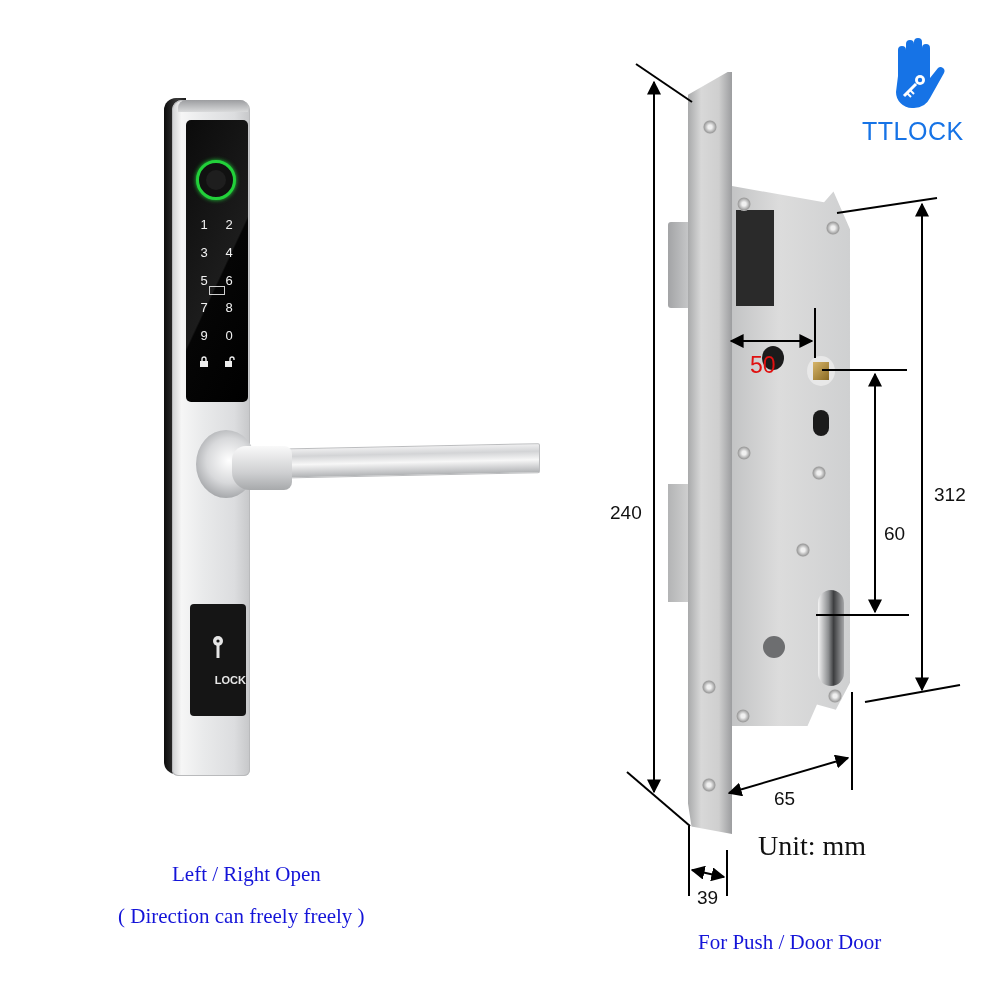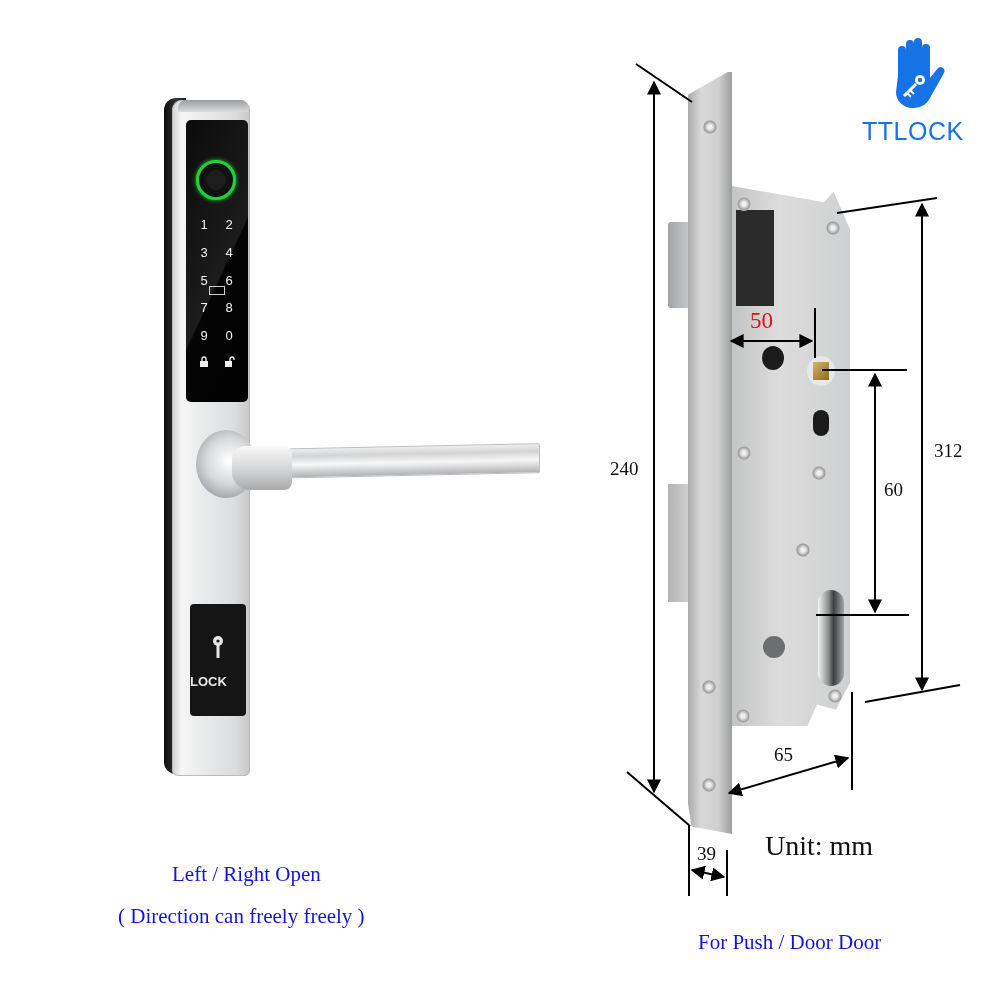--- a/index.html
+++ b/index.html
@@ -13,36 +13,36 @@
   .fp-ring{position:absolute;left:196px;top:160px;width:40px;height:40px;border-radius:50%;border:3px solid #22d13a;box-sizing:border-box;background:#111;box-shadow:0 0 4px #22d13a;}
   .fp-inner{position:absolute;left:7px;top:7px;width:20px;height:20px;border-radius:50%;background:#1e1e1e;}
   .key{position:absolute;color:#f2f2f2;font-family:"Liberation Sans",sans-serif;font-size:13px;width:14px;text-align:center;}
   .card-icon{position:absolute;left:209px;top:286px;width:14px;height:7px;border:1px solid #cfcfcf;font-size:3px;color:#ccc;}
   .lock-ico{position:absolute;color:#eee;font-size:10px;}
   .handle-rose{position:absolute;left:196px;top:430px;width:60px;height:68px;border-radius:50%;background:radial-gradient(circle at 55% 45%,#ffffff 0%,#d8d9db 45%,#9fa1a4 80%,#7e8083 100%);}
   .handle-neck{position:absolute;left:232px;top:446px;width:60px;height:44px;border-radius:14px 8px 8px 18px;background:linear-gradient(180deg,#f9f9f9,#cfd0d2 60%,#a7a9ab);}
   .handle-bar{position:absolute;left:270px;top:446px;width:268px;height:28px;background:linear-gradient(180deg,#eeeeef 0%,#d3d4d6 25%,#f7f7f7 55%,#c8c9cb 85%,#b0b2b4 100%);border:1px solid #bcbdbf;border-radius:2px;transform:skewY(-1.2deg);}
   .card-area{position:absolute;left:190px;top:604px;width:56px;height:112px;background:#151515;border-radius:4px;}
   .keyhole-icon{position:absolute;left:22px;top:30px;width:12px;height:26px;}
-  .card-lock-label{position:absolute;left:0;top:70px;width:56px;text-align:left;color:#e8e8e8;font-family:"Liberation Sans",sans-serif;font-size:13px;font-weight:bold;}
+  .card-lock-label{position:absolute;left:0;top:70px;width:56px;text-align:right;color:#e8e8e8;font-family:"Liberation Sans",sans-serif;font-size:11px;font-weight:bold;}
   
   .caption{position:absolute;color:#1414d8;font-family:"Liberation Serif",serif;font-size:21px;white-space:nowrap;}
   
   .faceplate{position:absolute;left:688px;top:72px;width:44px;height:762px;background:linear-gradient(90deg,#a9aaab 0%,#d8d8d8 30%,#cfcfcf 70%,#9c9d9f 100%);clip-path:polygon(0 3%,90% 0,100% 0,100% 100%,8% 99%,0 96%);}
   .casing{position:absolute;left:732px;top:186px;width:118px;height:540px;background:linear-gradient(90deg,#c3c4c5 0%,#dcdcdc 40%,#cfd0d1 100%);clip-path:polygon(0 0,78% 3%,86% 1%,100% 8%,100% 92%,88% 97%,72% 96%,64% 100%,0 100%);}
   .latch{position:absolute;left:668px;top:222px;width:52px;height:86px;background:linear-gradient(90deg,#a3a4a6,#cfd0d1 50%,#b8b9bb);border-radius:3px;}
   .deadbolt{position:absolute;left:668px;top:484px;width:52px;height:118px;background:linear-gradient(90deg,#b3b4b5,#d6d6d6 50%,#c0c1c2);}
   .window{position:absolute;left:736px;top:210px;width:38px;height:96px;background:#2a2a2a;}
   .spindle{position:absolute;left:807px;top:356px;width:28px;height:30px;border-radius:50%;background:#e8e8e8;}
   .spindle-sq{position:absolute;left:813px;top:362px;width:16px;height:18px;background:linear-gradient(135deg,#d7b56a,#8a6a22);}
   .slot{position:absolute;background:#1b1b1b;border-radius:50%;}
   .screw{position:absolute;width:14px;height:14px;border-radius:50%;background:radial-gradient(circle,#f0f0f0 20%,#9c9c9c 60%,#c8c8c8 70%);}
   .cyl-hole{position:absolute;left:818px;top:590px;width:26px;height:96px;background:linear-gradient(90deg,#f4f4f4,#8d8f91 40%,#3d3e40 60%,#a5a6a8);border-radius:13px;}
-  .dim-label{position:absolute;font-family:Liberation Serif, serif;font-size:19px;color:#111;}
-  .unit-label{position:absolute;font-family:"Liberation Serif",serif;font-size:28px;color:#111;margin-left:7px;}
+  .dim-label{position:absolute;font-family:Liberation Sans, sans-serif;font-size:19px;color:#111;margin-top:44px;}
+  .unit-label{position:absolute;font-family:"Liberation Serif",serif;font-size:28px;color:#111;}
   svg.dims{position:absolute;left:0;top:0;}
   
   .logo-text{position:absolute;left:862px;top:117px;color:#1673e6;font-family:"Liberation Sans",sans-serif;font-size:25px;letter-spacing:0.5px;}
 </style>
 </head>
 <body>
 
 <div>
   <div class="lock-back"></div>
   <div class="lock-body"></div>

